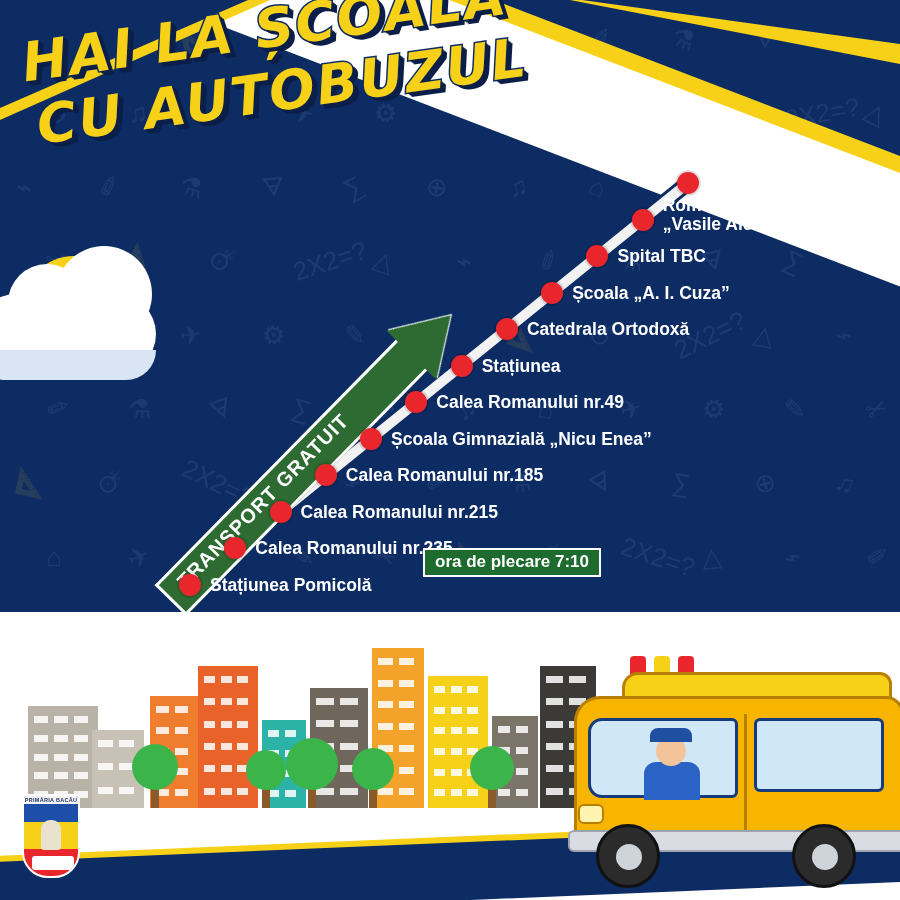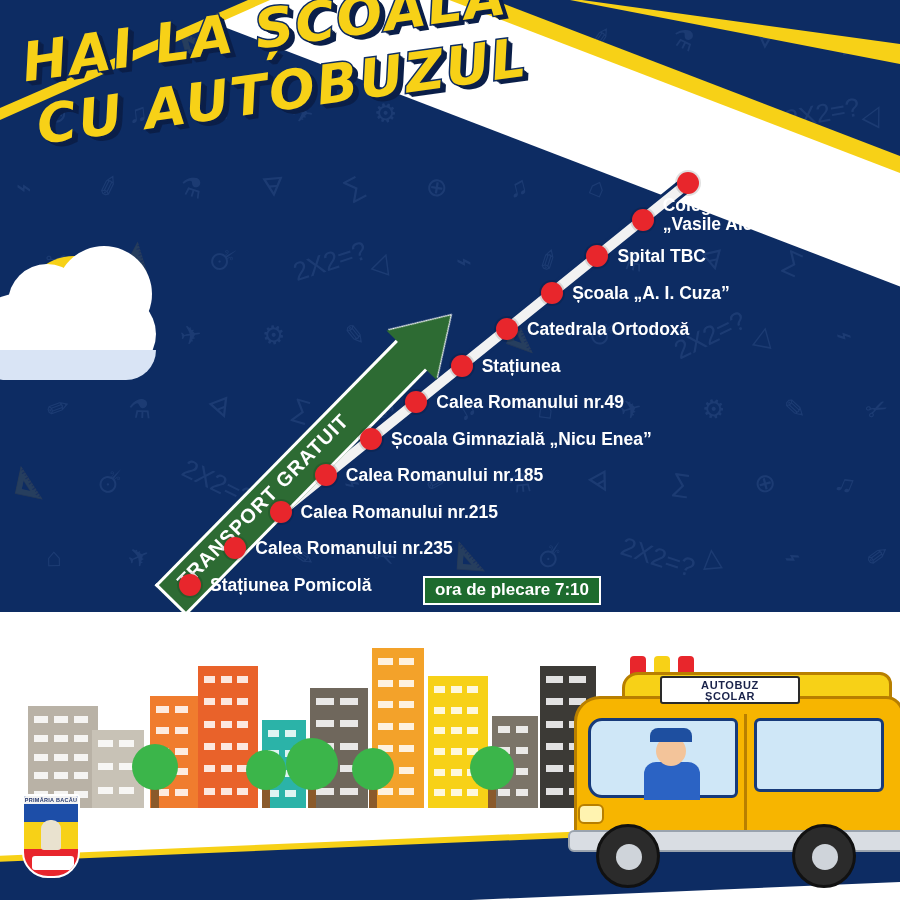--- a/index.html
+++ b/index.html
@@ -163,21 +163,21 @@
   .time-box {
     display: inline-block;
     background: #1d6b2e;
     border: 2px solid #ffffff;
     color: #ffffff;
     font-weight: bold;
     font-size: 17px;
     padding: 2px 10px 3px;
   }
   .time-depart {
-    position: absolute; left: 423px; top: 576px;
+    position: absolute; left: 423px; top: 548px;
   }
   .time-arrive {
     position: absolute; left: 643px; top: 148px;
   }
 
   
   .green-arrow {
     position: absolute;
     left: 186px; top: 572px;
     width: 404px; height: 44px;
@@ -515,21 +515,21 @@
         <div class="stop-dot" style="left: 552.182px; top: 292.636px;"></div>
         <div class="stop-label" style="left: 572.182px; top: 292.636px;">
           <div>Școala „A. I. Cuza”</div>
         </div>
         <div class="stop-dot" style="left: 597.455px; top: 256.091px;"></div>
         <div class="stop-label" style="left: 617.455px; top: 256.091px;">
           <div>Spital TBC</div>
         </div>
         <div class="stop-dot" style="left: 642.727px; top: 219.545px;"></div>
         <div class="stop-label multi" style="left: 662.727px; top: 215.545px;">
-          <div>Colegiul Național</div>
+          <div>Romanului Național</div>
           <div>„Vasile Alecsandri”</div>
         </div>
         <div class="stop-dot" style="left: 688px; top: 183px;"></div>
         <div class="stop-label multi" style="left: 708px; top: 179px;">
           <div>Colegiul Național de</div>
           <div>Artă "George Apostu"</div>
         </div>
       </div>
 
     <div class="time-depart">
@@ -737,24 +737,20 @@
     <div class="ground-navy"></div>
 
     <div class="bus">
       <div class="bus-lights">
         <span style="background:#e8262c"></span>
         <span style="background:#f7d117"></span>
         <span style="background:#e8262c"></span>
       </div>
       <div class="bus-roof"></div>
       <div class="bus-body"></div>
-      <div class="bus-sign">
-        <div>AUTOBUZ</div>
-        <div>ȘCOLAR</div>
-      </div>
       <div class="windshield"></div>
       <div class="door-line"></div>
       <div class="side-window"></div>
       <div class="driver-body"></div>
       <div class="driver-head"></div>
       <div class="driver-cap"></div>
       <div class="headlight"></div>
       <div class="bumper"></div>
       <div class="wheel front"></div>
       <div class="wheel rear"></div>

